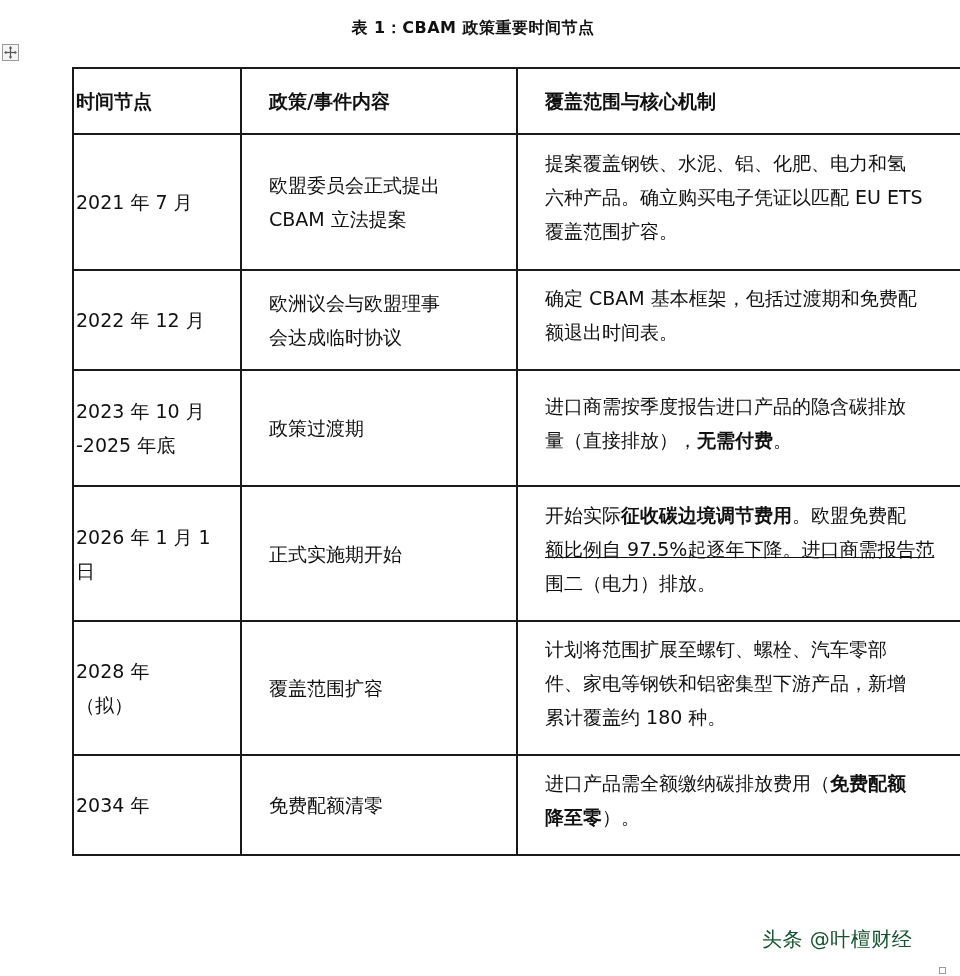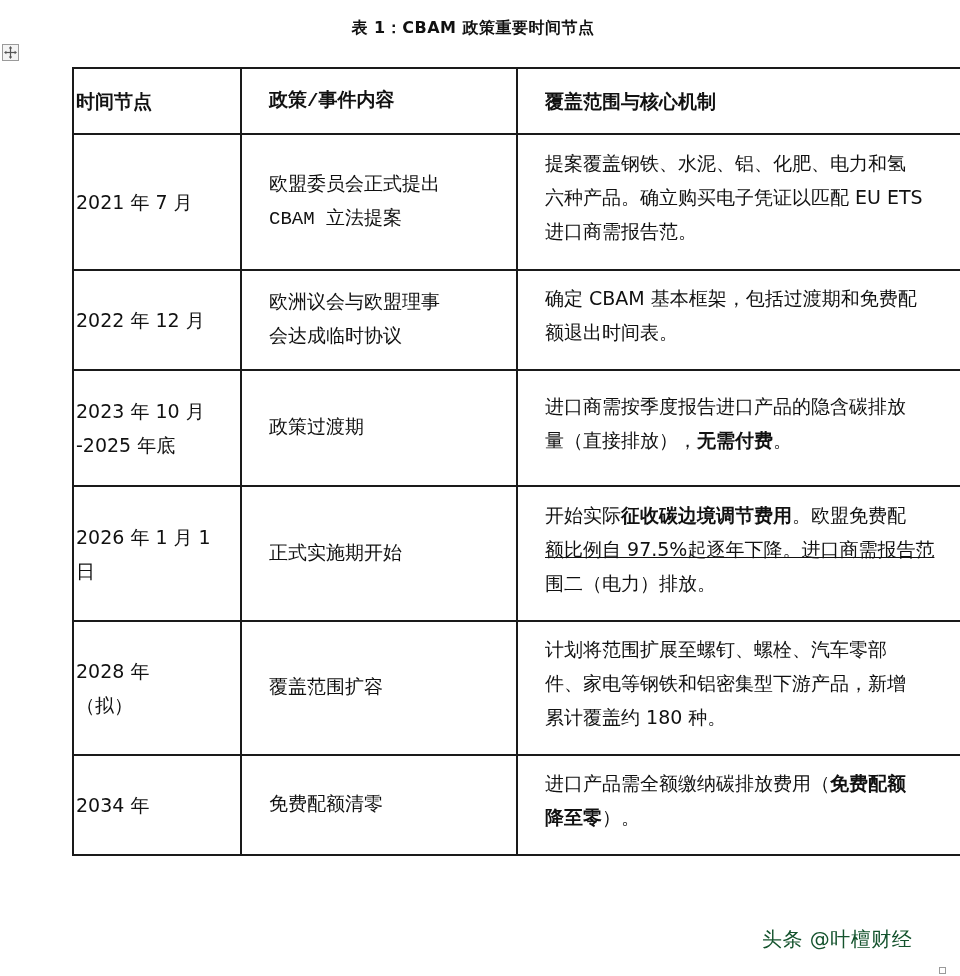--- a/index.html
+++ b/index.html
@@ -24,21 +24,21 @@
     table.cbam {
       position:absolute; left:24px; top:67px;
       width:914px; border-collapse:collapse; table-layout:fixed;margin-left:48px;
     }
     table.cbam td, table.cbam th {
       border:2px solid #1a1a1a; vertical-align:middle; text-align:left;
       font-size:19px; line-height:34px; padding:0;
     }
     table.cbam th { font-weight:bold; height:64px; }
     .c1 { padding-left:2px !important; }
-    .c2 { padding-left:27px !important;font-family:Liberation Mono, monospace; }
+    .c2 { padding-left:27px !important; }
     .c3 { padding-left:27px !important; padding-right:0 !important; }
     td.c3 .inner { margin-top:-10px; }
     b { font-weight:bold; }
     .watermark {
       position:absolute; left:762px; top:926px;
       font-size:20px; color:#14532d; letter-spacing:0.5px;
       text-shadow: 0 0 2px #fff, 0 0 2px #fff;
     }
   </style>
 </head>
@@ -80,21 +80,21 @@
           <div>2021 年 7 月</div>
         </td>
         <td class="c2">
           <div>欧盟委员会正式提出</div>
           <div>CBAM 立法提案</div>
         </td>
         <td class="c3">
           <div class="inner">
             <div style="white-space: nowrap;"><span>提案覆盖钢铁、水泥、铝、化肥、电力和氢</span></div>
             <div style="white-space: nowrap;"><span>六种产品。确立购买电子凭证以匹配 EU ETS</span></div>
-            <div style="white-space: nowrap;"><span>进口商需报告范。</span></div>
+            <div style="white-space: nowrap;"><span>覆盖范围扩容。</span></div>
           </div>
         </td>
       </tr>
       <tr style="height: 100px;">
         <td class="c1">
           <div>2022 年 12 月</div>
         </td>
         <td class="c2">
           <div>欧洲议会与欧盟理事</div>
           <div>会达成临时协议</div>

